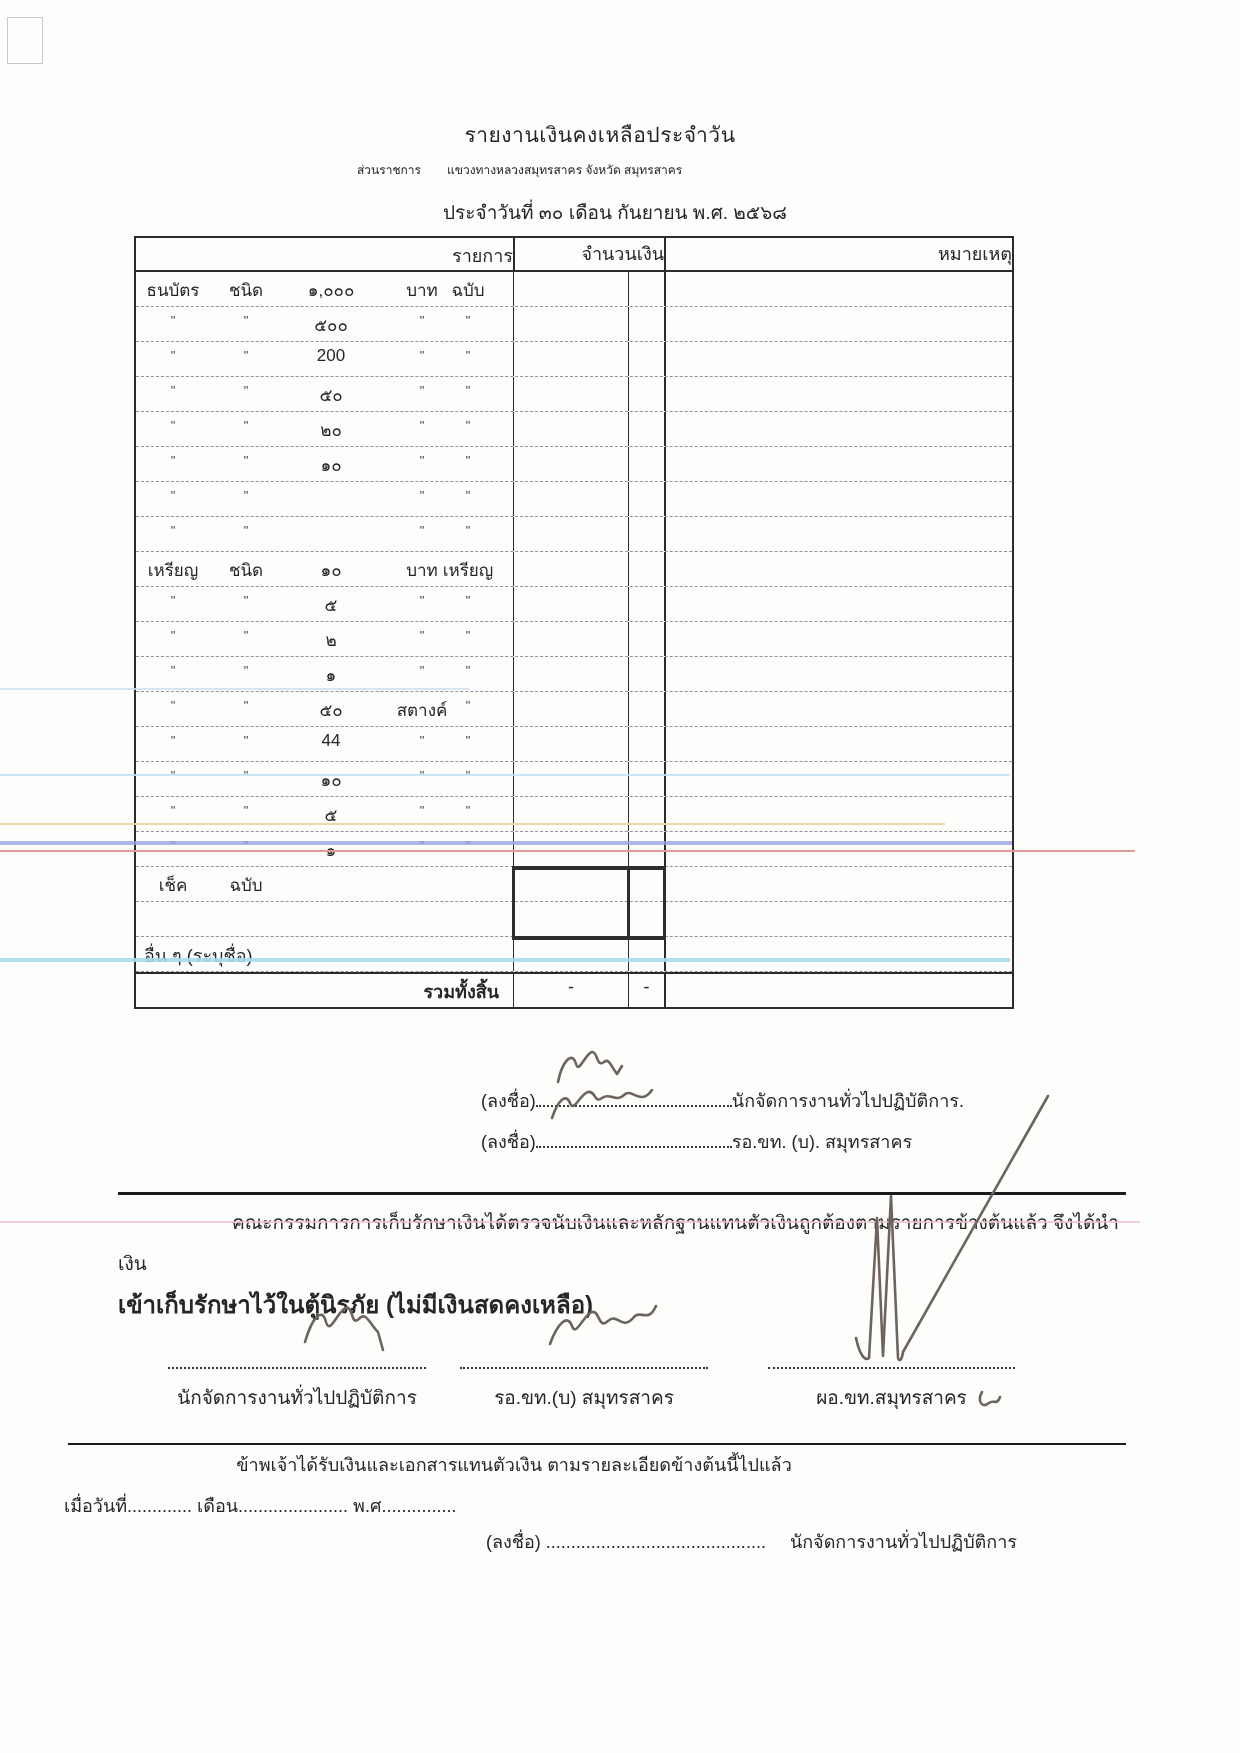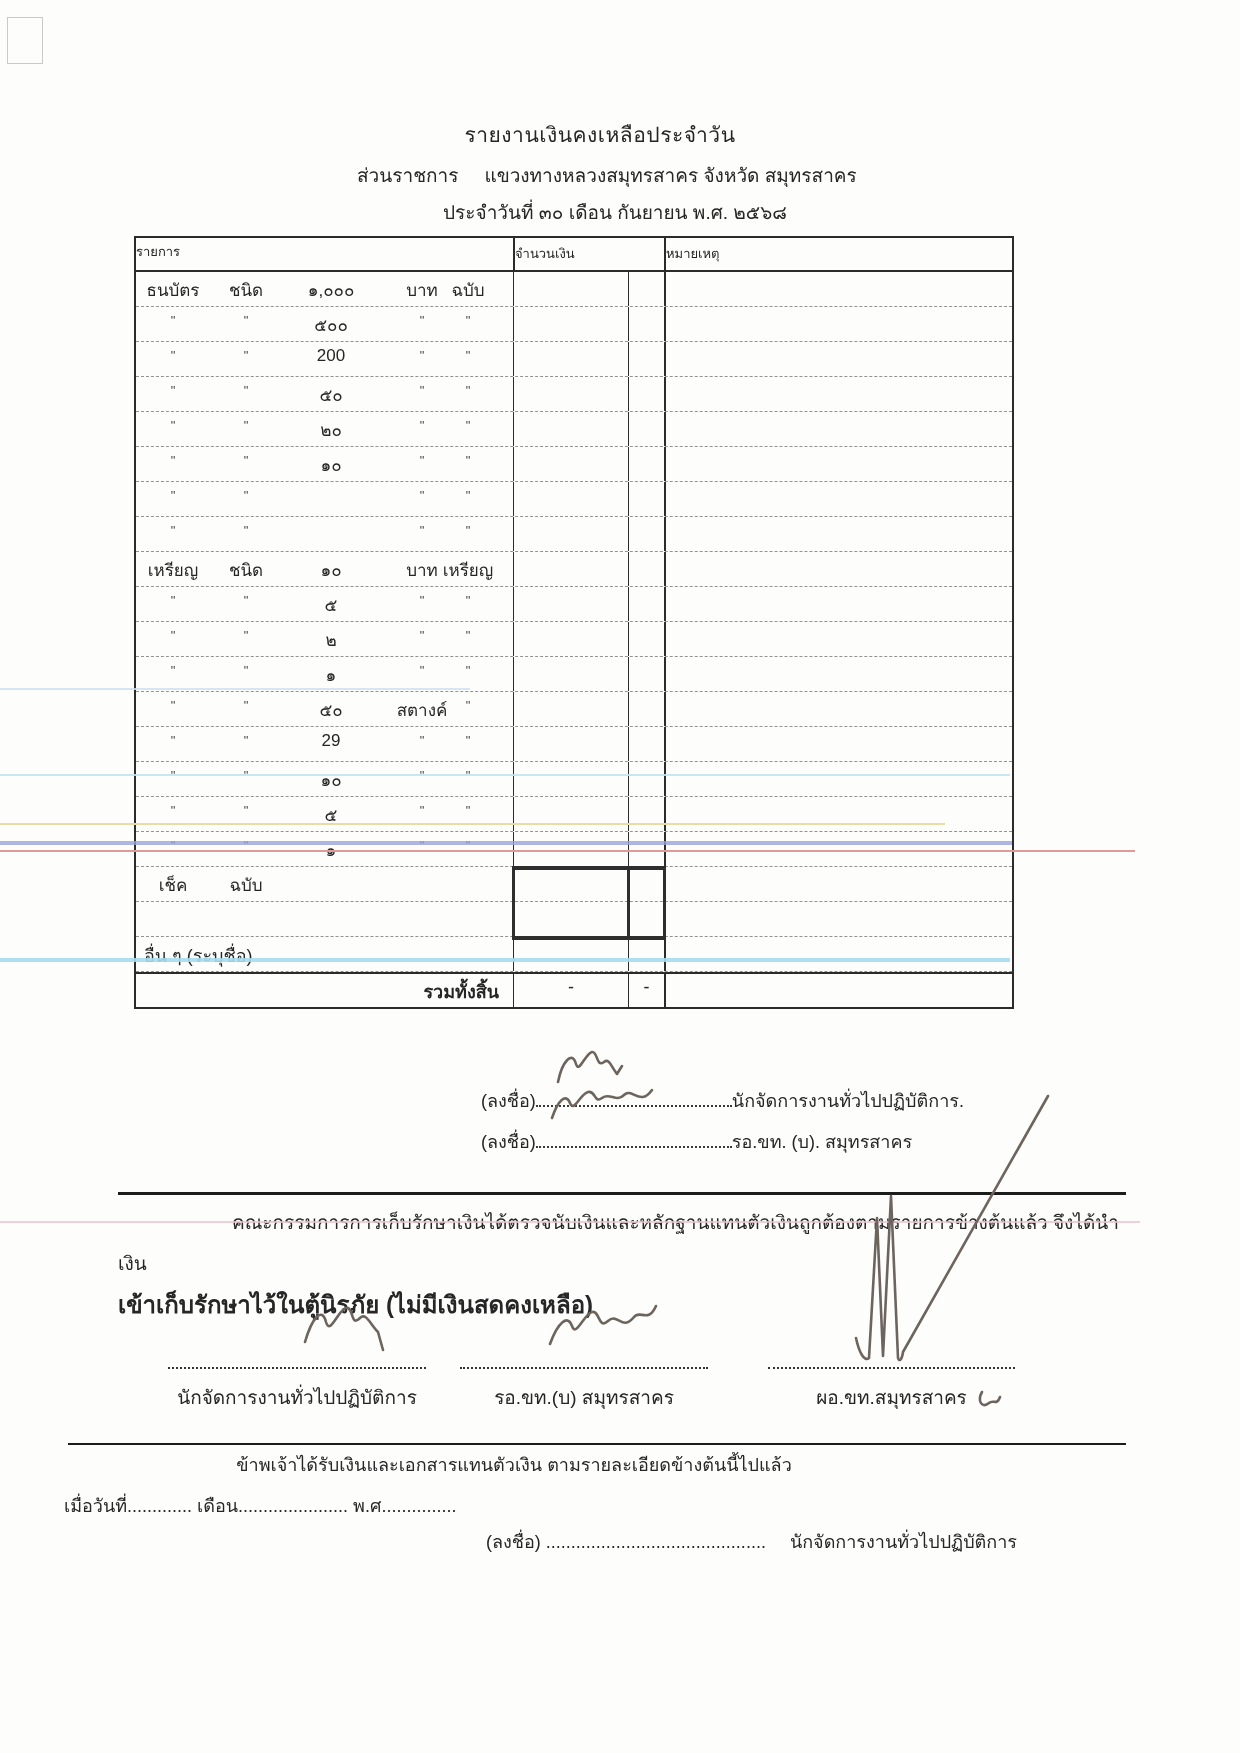--- a/index.html
+++ b/index.html
@@ -6,27 +6,27 @@
   .page{
     position:relative; width:1240px; height:1753px; margin:0 auto;
     background:#fdfdfb; overflow:hidden;
     font-family:"Liberation Sans", sans-serif;
     color:#262626;
   }
   .abs{position:absolute;}
   .t-center{text-align:center;}
   
   .doc-title{left:0; top:118px; width:1200px; font-size:21px; letter-spacing:.5px;}
-  .doc-line2{left:357px; top:160px; font-size:19px; white-space:nowrap;}
+  .doc-line2{left:357px; top:160px; font-size:12px; white-space:nowrap;}
   .doc-line2 .val{margin-left:26px;}
   .doc-line3{left:0; top:197px; width:1230px; font-size:19px;}
   
   .tbl{left:134px; top:236px; width:876px; height:769px; border:2px solid #2b2b2b; box-sizing:content-box; background:transparent;}
   .thead{position:absolute; left:0; top:0; width:876px; height:34px; border-bottom:2px solid #2b2b2b; box-sizing:border-box;}
-  .hcell{position:absolute; top:3px; font-size:13px; text-align:left;}
+  .hcell{position:absolute; top:3px; font-size:18px; text-align:right;}
   .h-items{left:0; width:377px;}
   .h-amount{left:377px; width:151px; border-left:2px solid #2b2b2b; top:0; height:34px; line-height:32px; box-sizing:border-box;}
   .h-remarks{left:528px; width:348px; border-left:2px solid #2b2b2b; top:0; height:34px; line-height:32px; box-sizing:border-box;}
   .trow{position:absolute; left:0; width:876px; height:35px; box-sizing:border-box; border-bottom:1px dashed rgba(60,60,60,.55);}
   .cell{position:absolute; top:0; height:100%; box-sizing:border-box;}
   .c-items{left:0; width:377px;}
   .c-baht{left:377px; width:115px; border-left:1.7px solid #2b2b2b;}
   .c-satang{left:492px; width:36px; border-left:1.7px solid #2b2b2b;}
   .c-remarks{left:528px; width:348px; border-left:2px solid #2b2b2b;}
   .slot{position:absolute; top:4px; text-align:center; font-size:17px; white-space:nowrap;}
@@ -226,21 +226,21 @@
             <span class="slot ditto" style="left: 298px; width: 68px;">"</span>
           </div>
           <div class="cell c-baht"></div>
           <div class="cell c-satang"></div>
           <div class="cell c-remarks"></div>
         </div>
         <div class="trow" style="top: 489px;">
           <div class="cell c-items">
             <span class="slot ditto" style="left: 4px; width: 66px;">"</span>
             <span class="slot ditto" style="left: 78px; width: 64px;">"</span>
-            <span class="slot" style="left: 140px; width: 110px;">29</span>
+            <span class="slot" style="left: 140px; width: 110px;">44</span>
             <span class="slot ditto" style="left: 250px; width: 72px;">"</span>
             <span class="slot ditto" style="left: 298px; width: 68px;">"</span>
           </div>
           <div class="cell c-baht"></div>
           <div class="cell c-satang"></div>
           <div class="cell c-remarks"></div>
         </div>
         <div class="trow" style="top: 524px;">
           <div class="cell c-items">
             <span class="slot ditto" style="left: 4px; width: 66px;">"</span>

